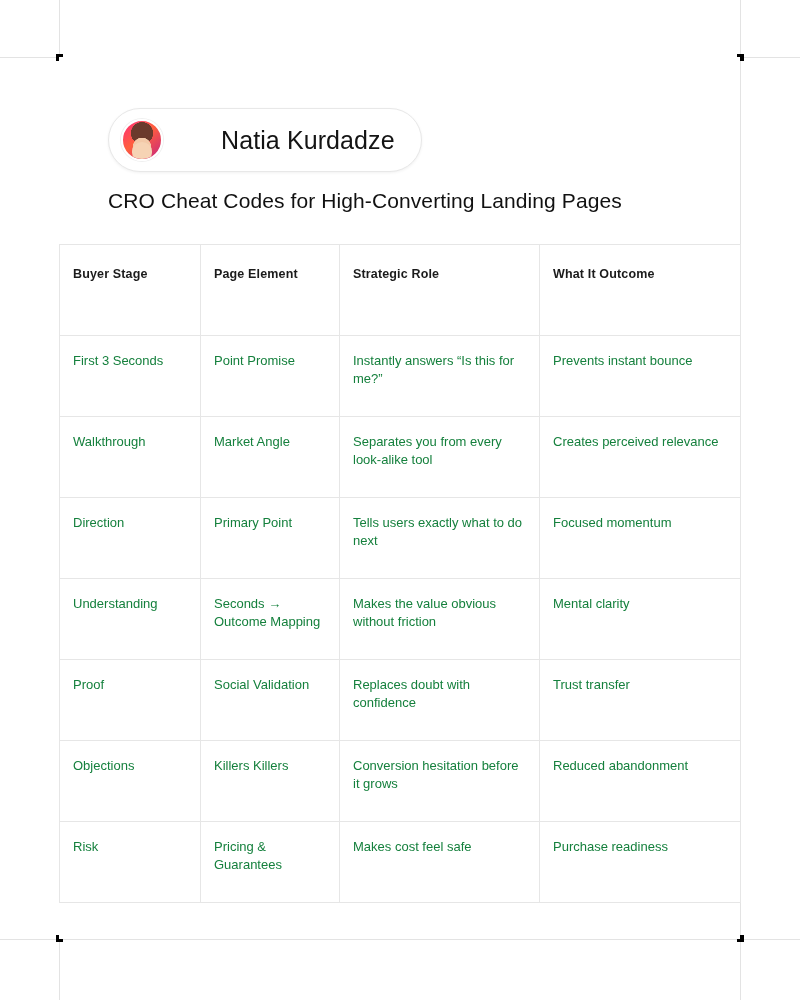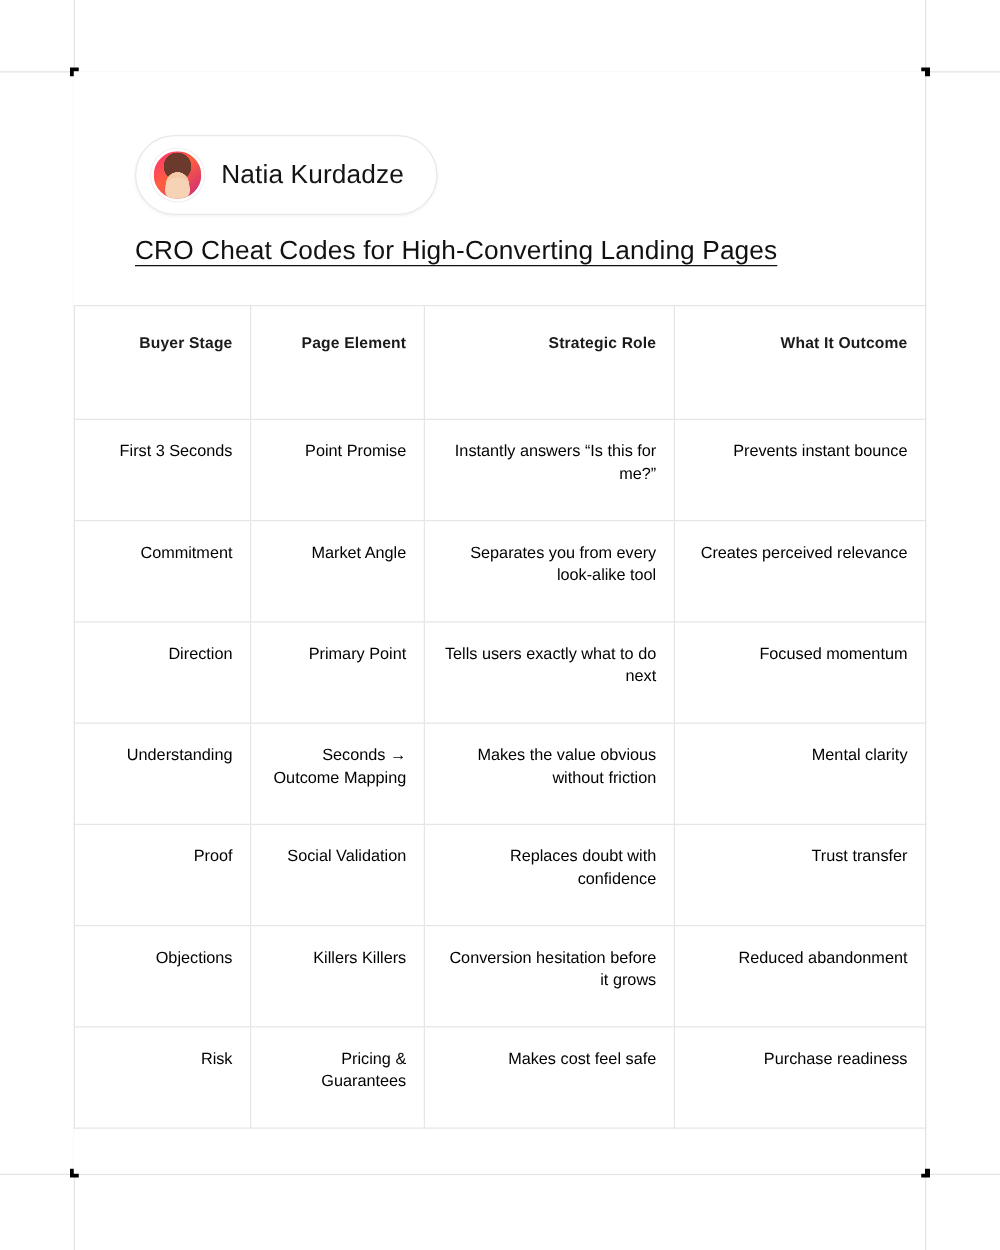--- a/index.html
+++ b/index.html
@@ -75,68 +75,68 @@
     position: absolute;
     left: 50%;
     top: 56%;
     transform: translateX(-50%);
     width: 20px;
     height: 18px;
     border-radius: 50% 50% 40% 40%;
     background: #f6d3b4;
   }
   .author-name {
-    font-size: 21px;
+    font-size: 25px;
     letter-spacing: 0.1px;
     color: #141414;
+    margin-left: 44px;
   }
 
   
   .headline {
     position: absolute;
     left: 49px;
     top: 132px;
     font-size: 21px;
     letter-spacing: 0.1px;
     color: #111111;
-    text-decoration: underline;
     text-underline-offset: 5px;
     text-decoration-thickness: 1.3px;
   }
 
   
   .table-wrap {
     position: absolute;
     left: 0;
     top: 187px;
     width: 681px;
   }
   table.cheat {
     width: 100%;
     border-collapse: collapse;
     table-layout: fixed;
   }
   table.cheat th, table.cheat td {
     border: 1px solid #e6e6e6;
     vertical-align: top;
     padding: 16px 14px 16px 13px;
-    text-align: right;
+    text-align: left;
     font-weight: normal;
   }
   table.cheat th {
     font-size: 12.5px;
     color: #1b1b1b;
     font-weight: bold;
     letter-spacing: 0.15px;
     height: 52px;
     padding-top: 22px;
   }
   table.cheat td {
     font-size: 13px;
-    color: #000000;
+    color: #15803d;
     line-height: 1.42;
     height: 48px;
   }
   col.c1 { width: 141px; }
   col.c2 { width: 139px; }
   col.c3 { width: 200px; }
   col.c4 { width: 201px; }
 </style>
 </head>
 <body>
@@ -177,21 +177,21 @@
         </tr>
       </thead>
       <tbody>
         <tr>
           <td>First 3 Seconds</td>
           <td>Point Promise</td>
           <td>Instantly answers “Is this for me?”</td>
           <td>Prevents instant bounce</td>
         </tr>
         <tr>
-          <td>Commitment</td>
+          <td>Walkthrough</td>
           <td>Market Angle</td>
           <td>Separates you from every look-alike tool</td>
           <td>Creates perceived relevance</td>
         </tr>
         <tr>
           <td>Direction</td>
           <td>Primary Point</td>
           <td>Tells users exactly what to do next</td>
           <td>Focused momentum</td>
         </tr>

